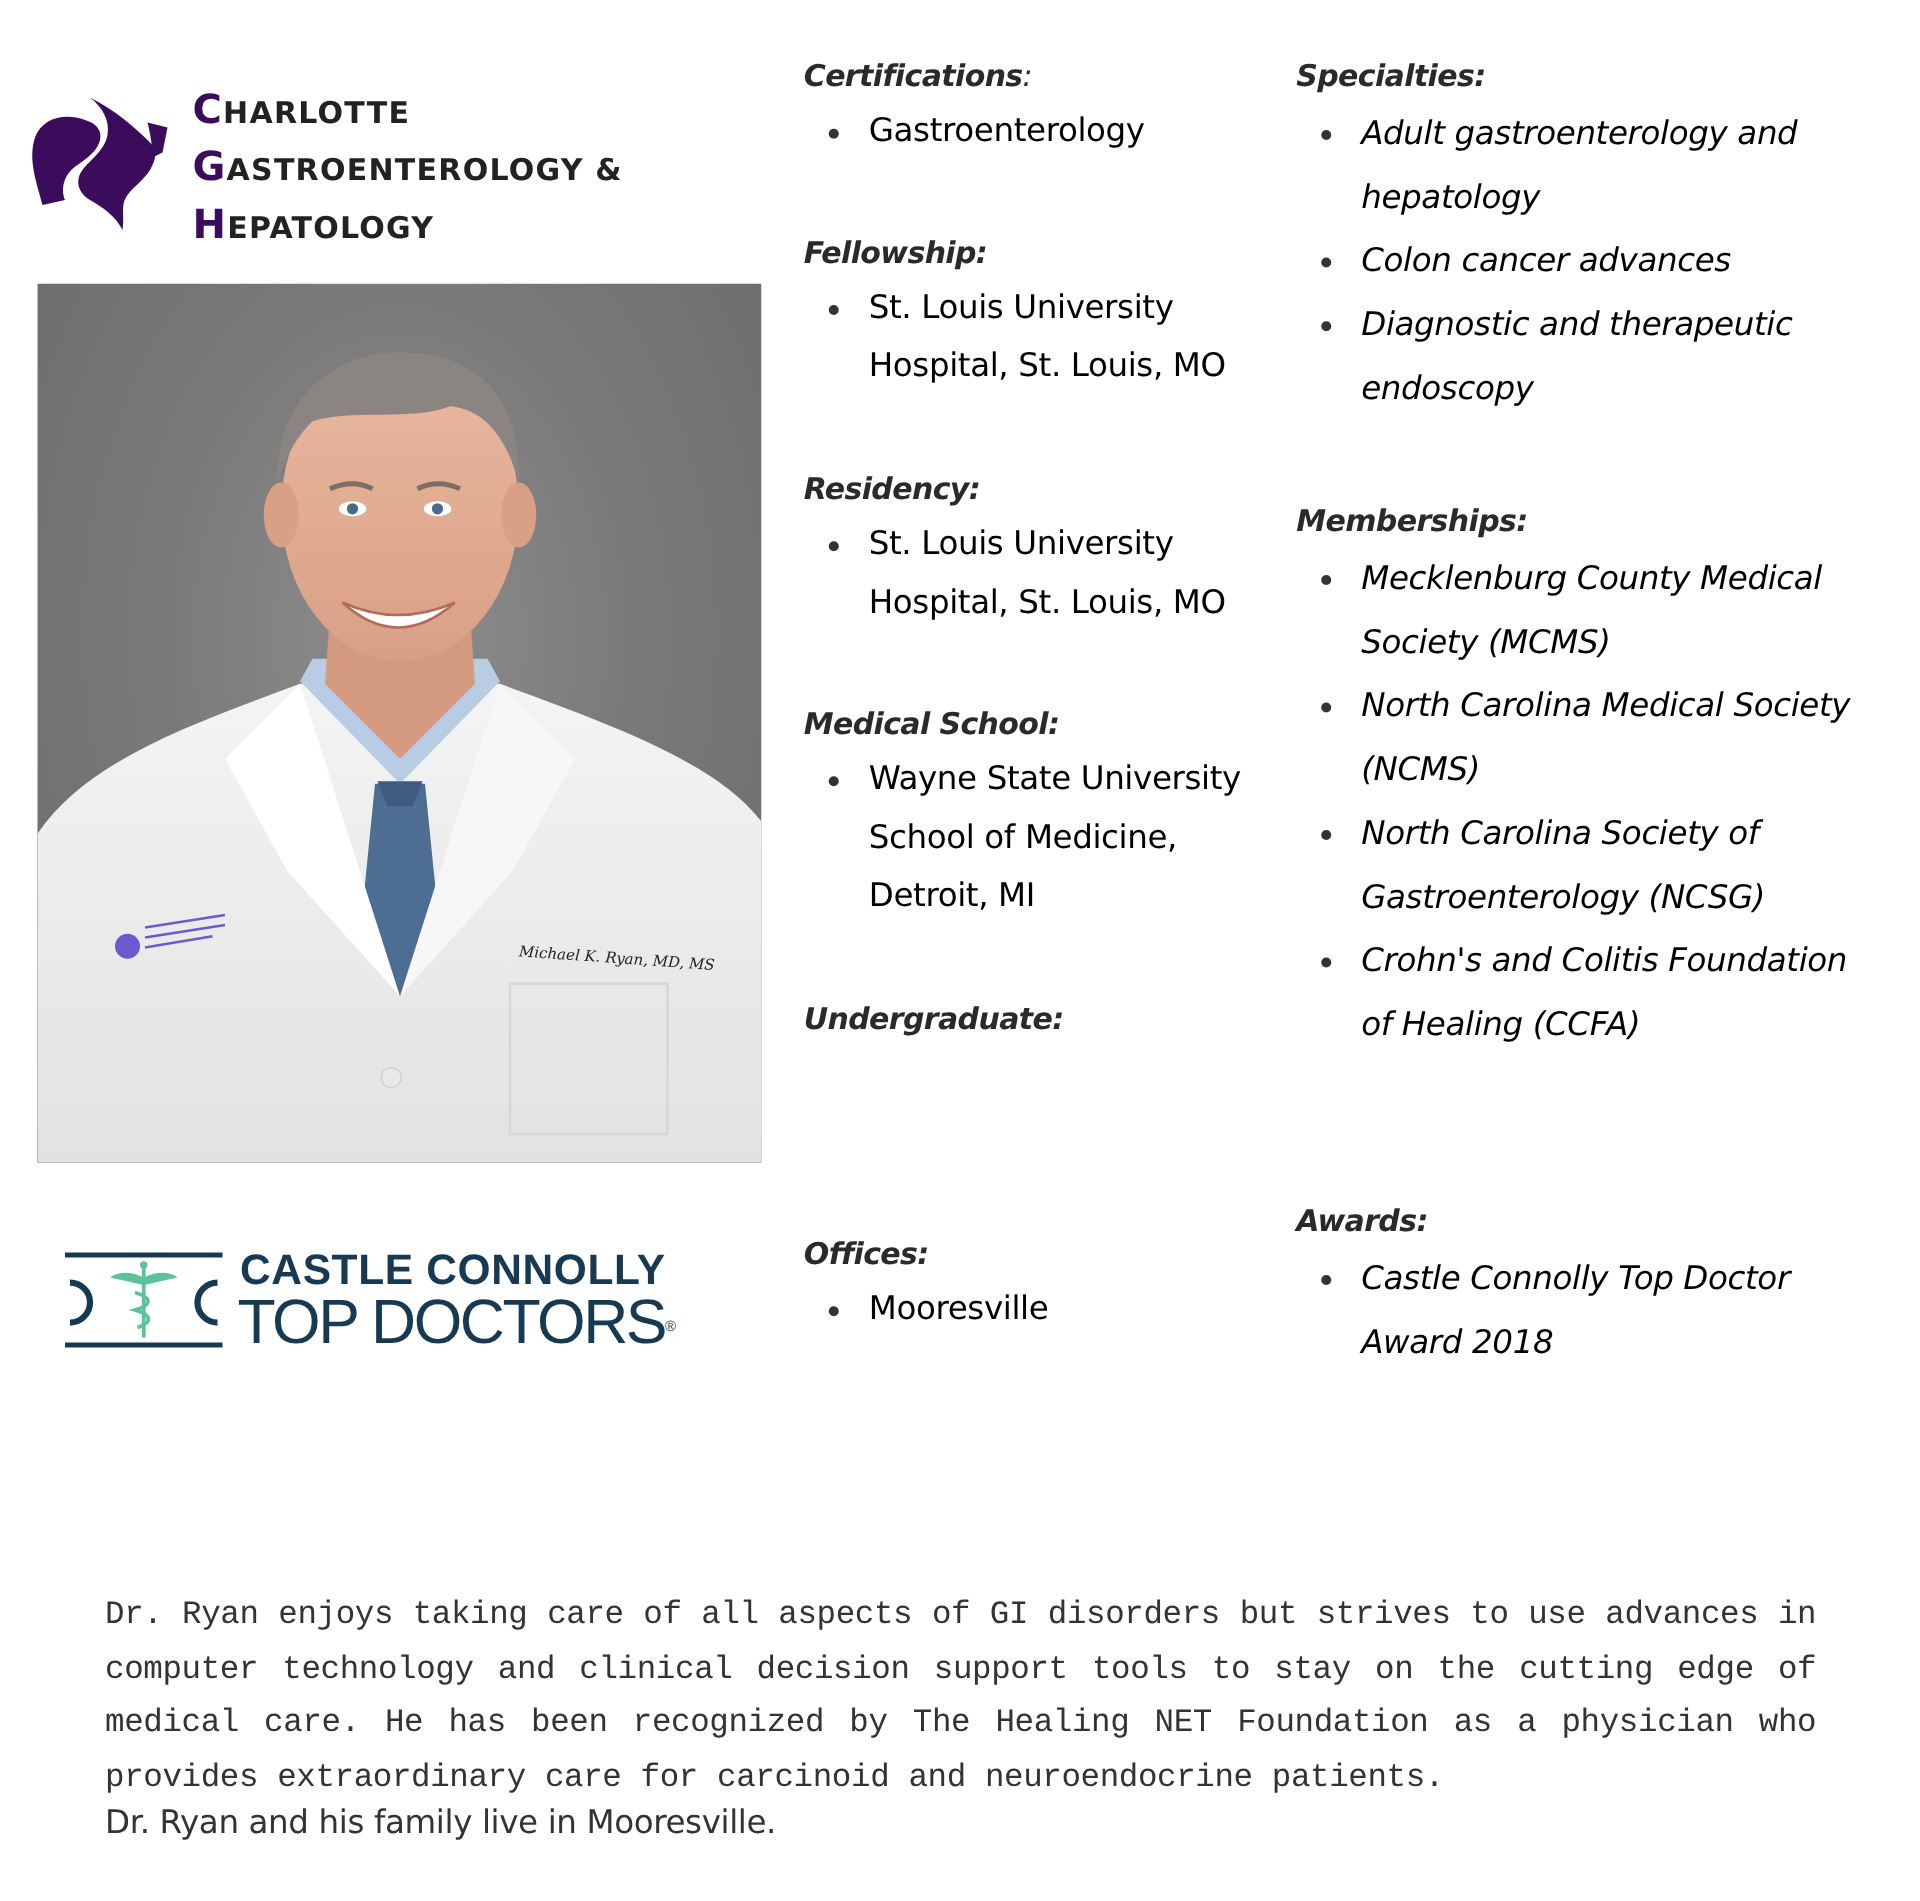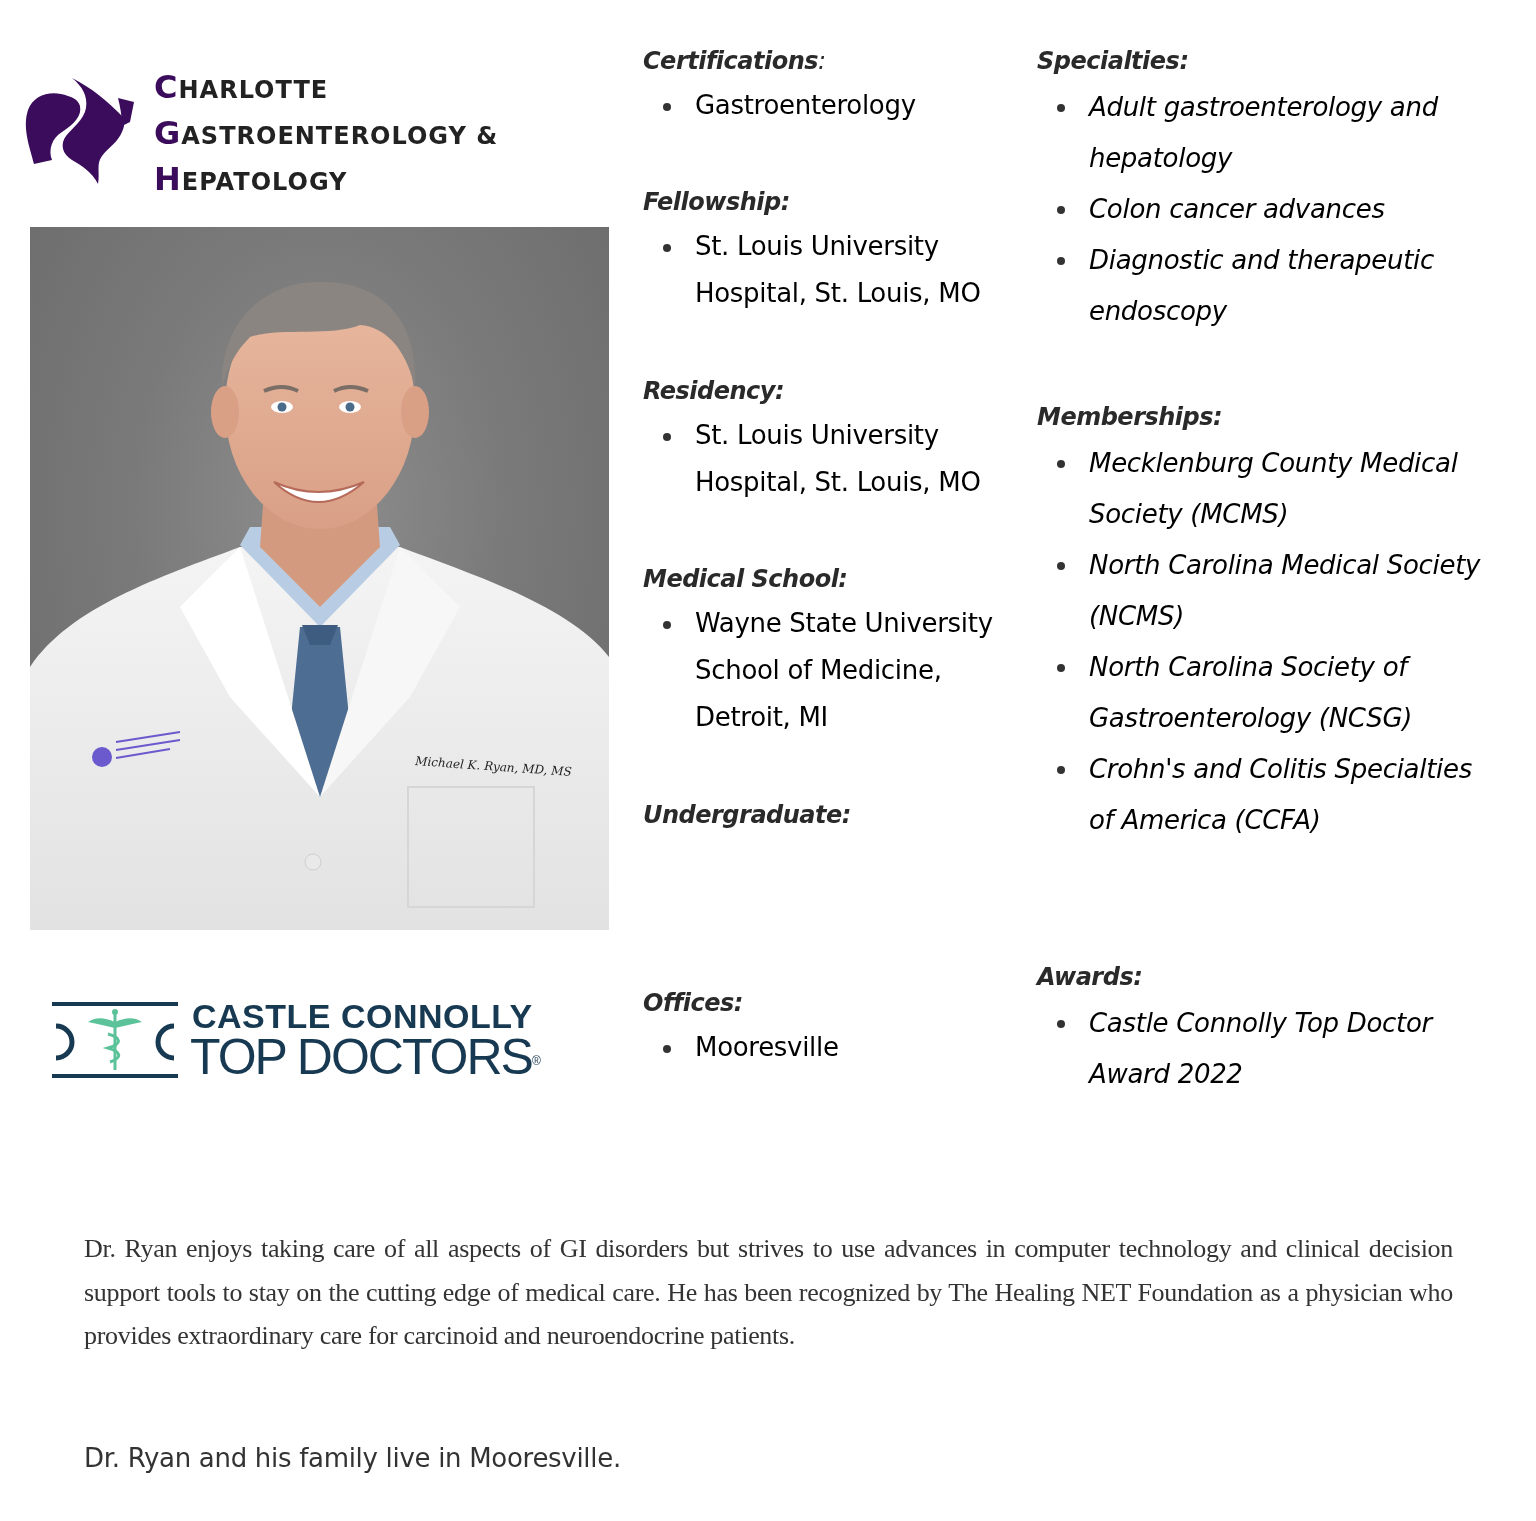--- a/index.html
+++ b/index.html
@@ -26,21 +26,21 @@
     .col-right { left: 1037px; top: 40px; width: 450px; }
 
     .section-title { font-family: "DejaVu Sans", sans-serif; font-weight: bold; font-style: italic; font-size: 24px; color: #2a2a2a; margin: 0; line-height: 42px; letter-spacing: -0.5px; }
     .section-title .colon-light { font-weight: normal; }
     ul.items { list-style: none; margin: 0; padding: 0; }
     ul.items li { position: relative; padding-left: 52px; font-family: "DejaVu Sans", sans-serif; font-size: 26px; line-height: 47px; color: #000000; letter-spacing: -0.3px; }
     ul.items li::before { content: ""; position: absolute; left: 20px; top: 21px; width: 8px; height: 8px; border-radius: 50%; background: #333; }
     .col-right ul.items li { line-height: 51px; font-style: italic; }
     .col-right ul.items li::before { top: 22px; }
 
-    .bio { position: absolute; left: 84px; top: 1227px; width: 1369px; font-family: Liberation Serif, serif; font-size: 26px; line-height: 43.5px; color: #333; text-align: justify; margin: 0; letter-spacing: -0.3px; }
+    .bio { position: absolute; left: 84px; top: 1270px; width: 1369px; font-family: Liberation Mono, monospace; font-size: 26px; line-height: 43.5px; color: #333; text-align: justify; margin: 0; letter-spacing: -0.3px; }
     .bio2 { position: absolute; left: 84px; top: 1437px; font-family: "DejaVu Sans", sans-serif; font-size: 26px; line-height: 43px; color: #333; margin: 0; letter-spacing: -0.3px; text-align: right; }
   </style>
 </head>
 <body>
 
 <div class="cgh-logo">
   <svg class="cgh-mark" viewBox="0 0 118 120">
     <path d="M46 28 C 30 22, 12 26, 6 42 C 0 60, 8 80, 12 96 L 30 92 C 26 82, 30 70, 40 64 C 52 56, 60 48, 58 38 C 56 32, 52 30, 46 28 Z" fill="#3b0c5c"></path>
     <path d="M50 10 C 60 18, 66 28, 64 40 C 62 52, 50 60, 44 68 C 38 76, 40 86, 50 92 C 60 98, 70 104, 76 116 C 78 104, 74 96, 80 88 C 86 80, 96 74, 100 64 C 104 56, 102 50, 98 46 C 86 34, 70 20, 50 10 Z" fill="#3b0c5c"></path>
     <path d="M96 30 L 112 34 L 108 54 L 100 58 C 100 48, 98 38, 96 30 Z" fill="#3b0c5c"></path>
@@ -166,25 +166,25 @@
       <li>Colon cancer advances</li>
       <li>Diagnostic and therapeutic endoscopy</li>
     </ul>
   </section>
   <section style="position:absolute; top:356px; left:0; width:450px;">
     <h3 class="section-title">Memberships:</h3>
     <ul class="items">
       <li>Mecklenburg County Medical Society (MCMS)</li>
       <li>North Carolina Medical Society (NCMS)</li>
       <li>North Carolina Society of Gastroenterology (NCSG)</li>
-      <li>Crohn's and Colitis Specialties of America (CCFA)</li>
+      <li>Crohn's and Colitis Foundation of Healing (CCFA)</li>
     </ul>
   </section>
   <section style="position:absolute; top:916px; left:0; width:450px;">
     <h3 class="section-title">Awards:</h3>
     <ul class="items">
-      <li>Castle Connolly Top Doctor Award 2022</li>
+      <li>Castle Connolly Top Doctor Award 2018</li>
     </ul>
   </section>
 </div>
 
 <p class="bio">Dr. Ryan enjoys taking care of all aspects of GI disorders but strives to use advances in computer technology and clinical decision support tools to stay on the cutting edge of medical care. He has been recognized by The Healing NET Foundation as a physician who provides extraordinary care for carcinoid and neuroendocrine patients.</p>
 <p class="bio2">Dr. Ryan and his family live in Mooresville.</p>
 
 </body></html>

